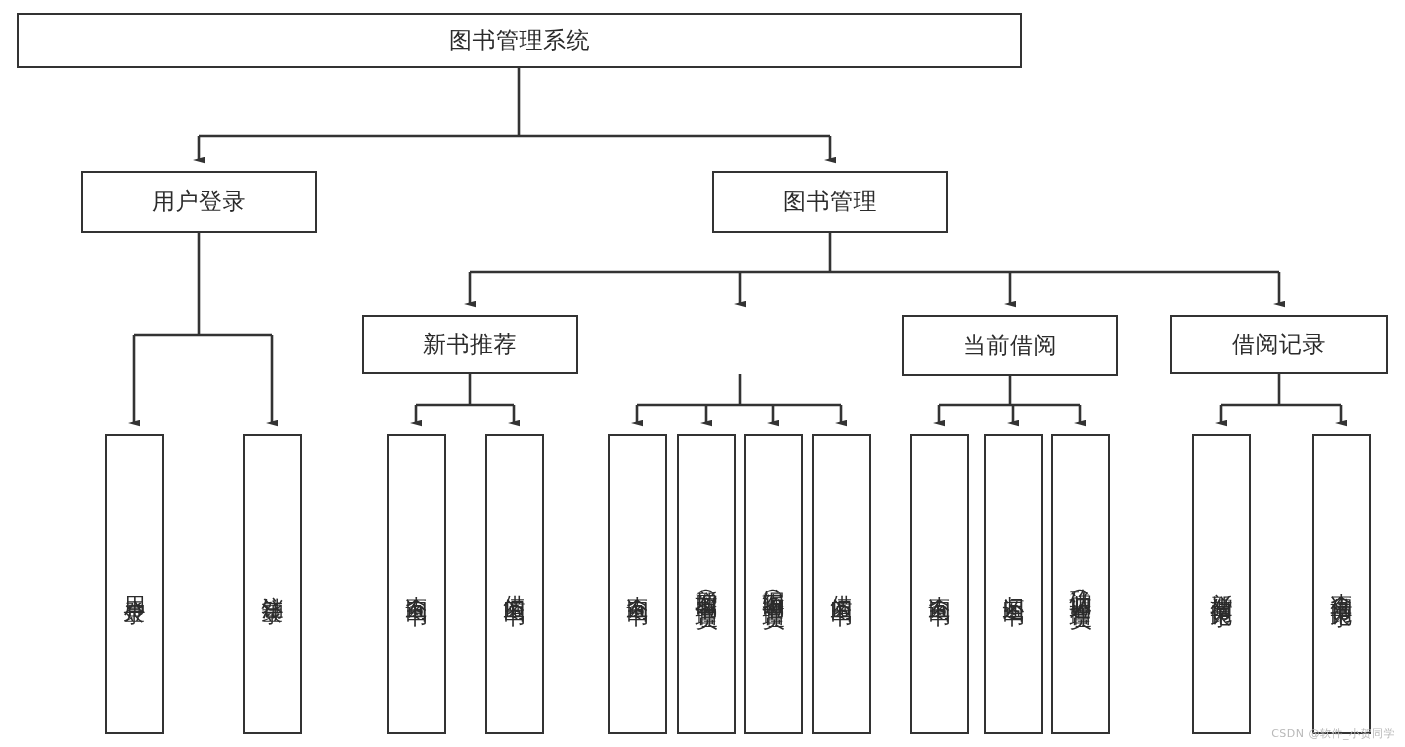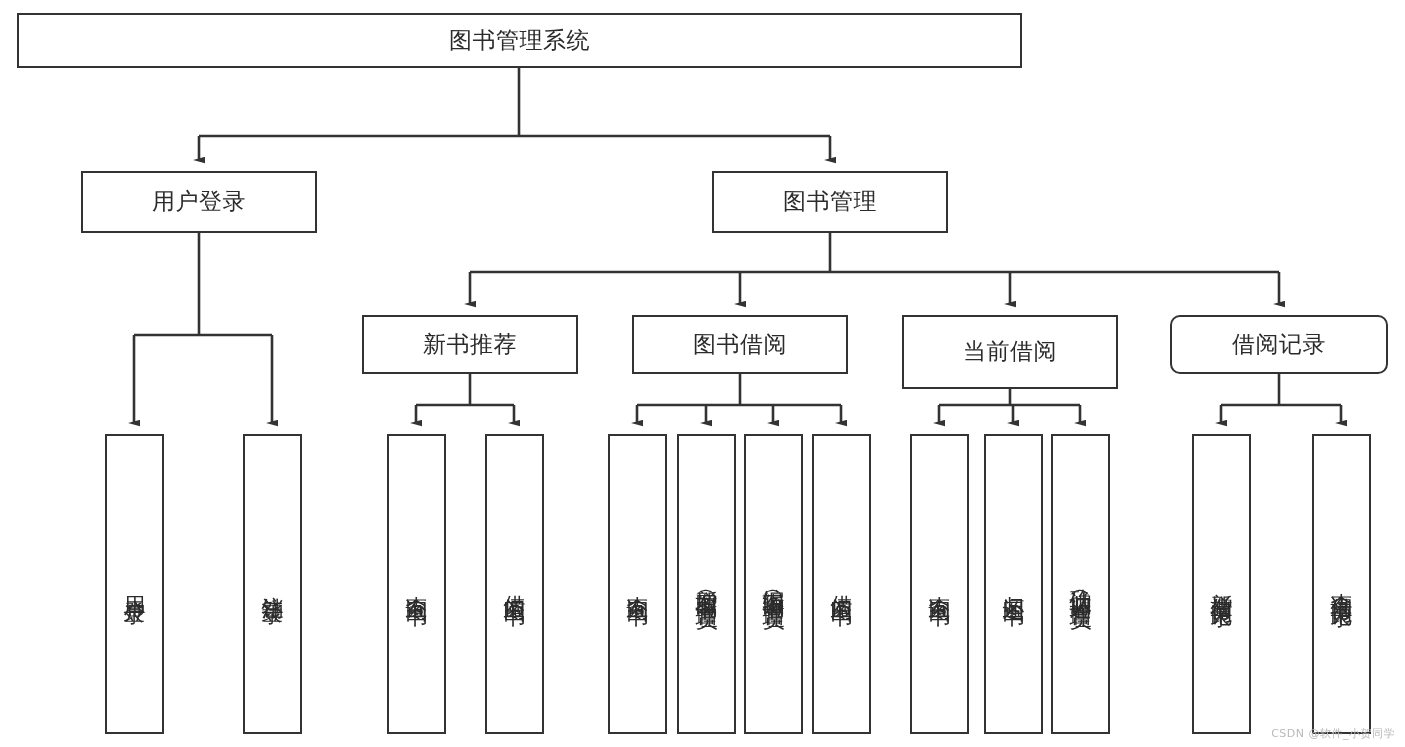--- a/index.html
+++ b/index.html
@@ -132,27 +132,24 @@
   <div class="node horizontal" style="left:81px; top:171px; width:236px; height:62px;">
     <span class="node-label">用户登录</span>
   </div>
   <div class="node horizontal" style="left:712px; top:171px; width:236px; height:62px;">
     <span class="node-label">图书管理</span>
   </div>
 
   <div class="node horizontal" style="left:362px; top:315px; width:216px; height:59px;justify-content:center;">
     <span class="node-label">新书推荐</span>
   </div>
-  <div class="node horizontal" style="left:632px; top:315px; width:216px; height:59px;">
-    <span class="node-label">图书借阅</span>
-  </div>
-  <div class="node horizontal" style="left:902px; top:315px; width:216px; height:74px;">
+  <div class="node horizontal" style="left:902px; top:315px; width:216px; height:61px;">
     <span class="node-label">当前借阅</span>
   </div>
-  <div class="node horizontal" style="left:1170px; top:315px; width:218px; height:59px;border-radius:10px;">
+  <div class="node horizontal" style="left:1170px; top:315px; width:218px; height:59px;">
     <span class="node-label">借阅记录</span>
   </div>
 
   <div class="node vertical" style="left:105px; top:434px; width:59px; height:300px;">
     <span class="node-label">用户登录</span>
   </div>
   <div class="node vertical" style="left:243px; top:434px; width:59px; height:300px;">
     <span class="node-label">注销登录</span>
   </div>
 

